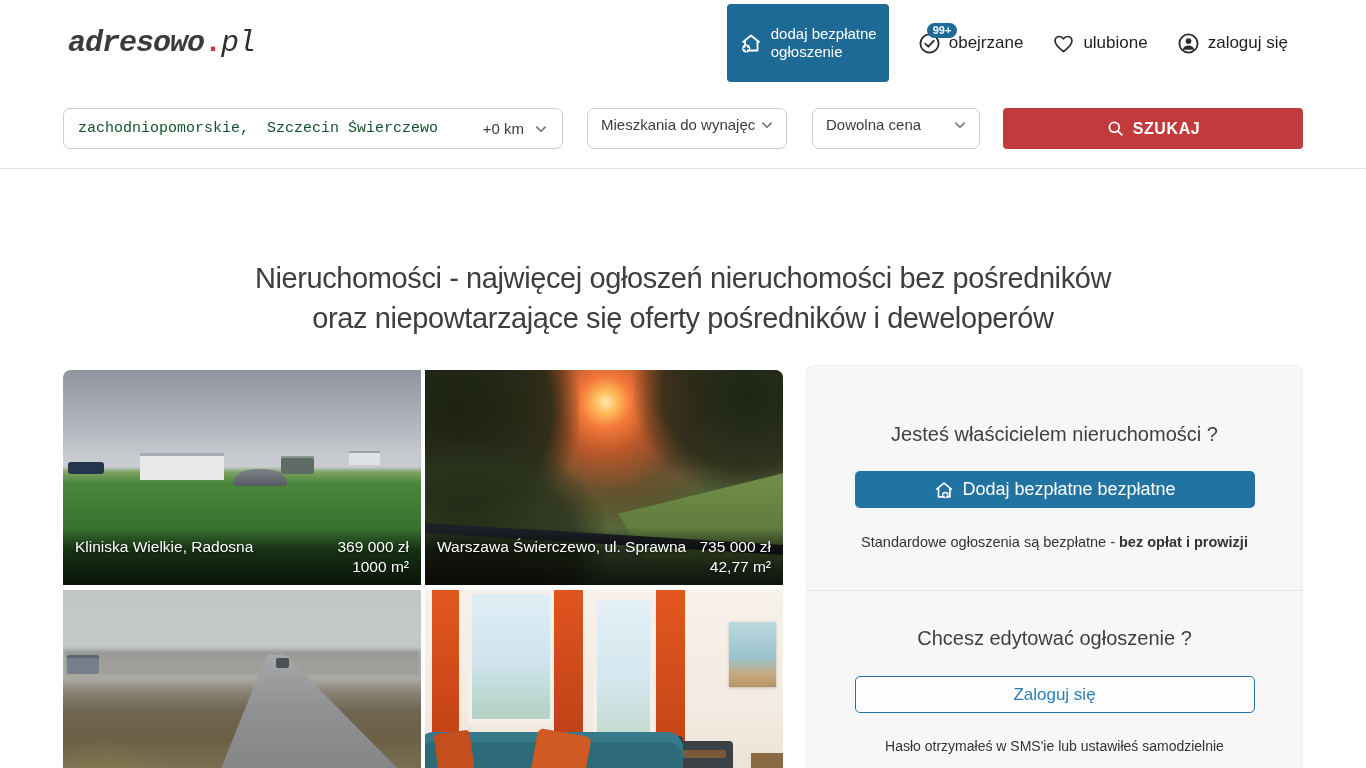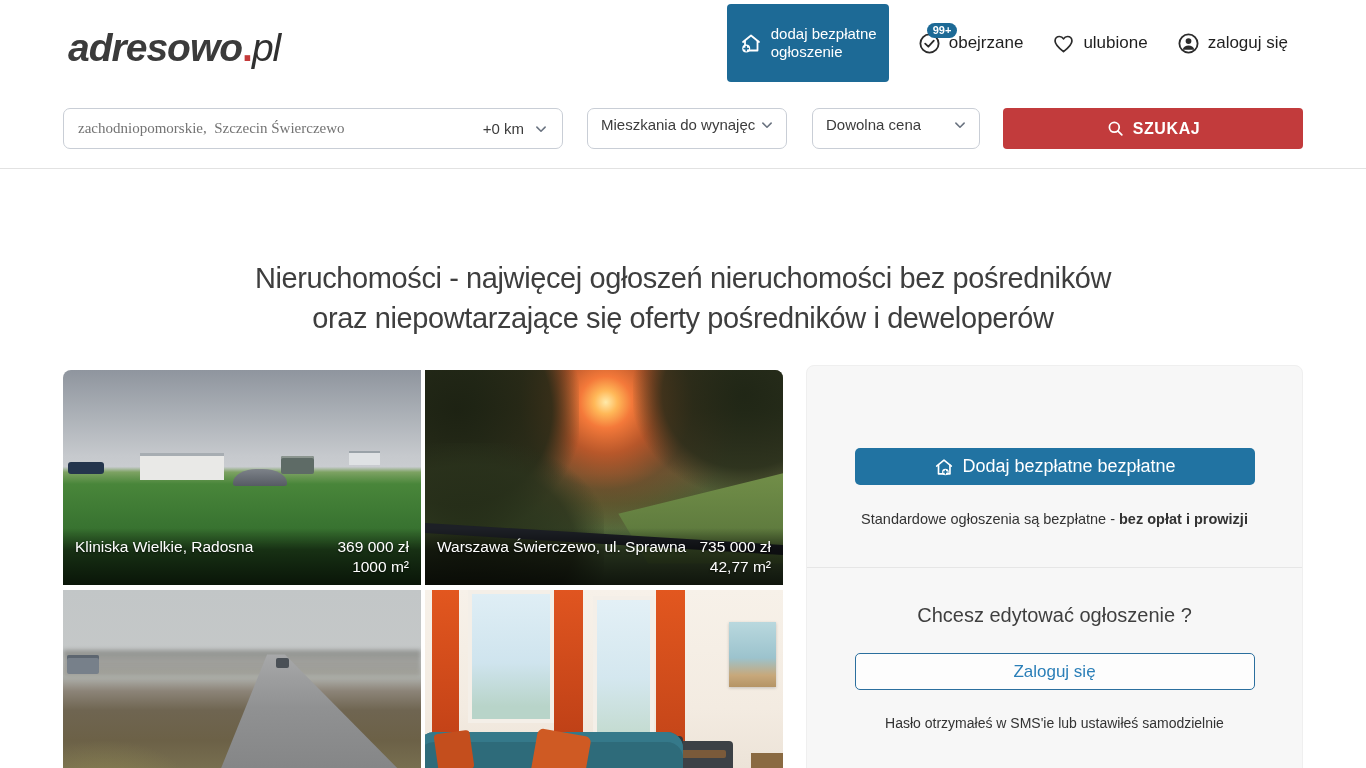--- a/index.html
+++ b/index.html
@@ -5,21 +5,21 @@
   * { margin:0; padding:0; box-sizing:border-box; }
   html,body { background:#fff; }
   .page {
     position:relative; width:1366px; height:768px; overflow:hidden;
     background:#fff; font-family:"Liberation Sans", sans-serif; color:#222;
   }
 
   
   .header { position:absolute; top:0; left:0; right:0; height:169px; background:#fff; border-bottom:1px solid #e2e2e2; }
   .header-row { position:absolute; top:0; left:0; right:0; height:86px; }
-  .logo { position:absolute; left:68px; top:26px; font-size:39px; cursor:pointer; letter-spacing:-1px; }
+  .logo { position:absolute; left:68px; top:26px; font-size:30px; cursor:pointer; letter-spacing:-1px;font-family:Liberation Mono, monospace; }
   .logo .l-main { font-weight:700; font-style:italic; color:#3b3b3b; }
   .logo .l-dot  { font-weight:700; color:#c43a3a; }
   .logo .l-tld  { font-style:italic; font-weight:400; color:#303030; }
 
   .header-nav { position:absolute; right:78px; top:0; height:86px; display:flex; align-items:center; gap:29px; }
   .add-btn {
     display:flex; align-items:center; gap:8px; background:#1d6a96; color:#fff;
     border:none; border-radius:4px; padding:21px 12px; font-size:15px; line-height:1.18;
     text-align:left; cursor:pointer; font-family:inherit;
   }
@@ -30,21 +30,21 @@
     font-size:11px; font-weight:700; padding:1px 6px 2px; border-radius:9px;
   }
 
   
   .search-row { position:absolute; left:63px; top:108px; display:flex; gap:0; align-items:center; }
   .loc-box {
     width:500px; height:41px; border:1px solid #c9ced6; border-radius:7px; background:#fff;
     display:flex; align-items:center; padding:0 12px 0 14px; margin-right:24px;
   }
   .loc-box input {
-    flex:1; border:none; outline:none; font-size:15px; color:#737373; font-family:Liberation Serif, serif; background:transparent;
+    flex:1; border:none; outline:none; font-size:15px; color:#14532d; font-family:Liberation Mono, monospace; background:transparent;
     white-space:pre;
   }
   .loc-radius { font-size:15px; color:#3c3c3c; margin-right:8px; white-space:nowrap; }
   .sel {
     height:41px; border:1px solid #c9ced6; border-radius:7px; background:#fff;
     display:flex; align-items:center; justify-content:space-between; padding:0 10px 8px 13px;
     font-size:15px; color:#3c3c3c; cursor:pointer;
   }
   .sel .sel-val { overflow:hidden; white-space:nowrap; }
   .sel-type  { width:200px; margin-right:25px; }
@@ -266,20 +266,21 @@
       <div class="shape" style="right:0;bottom:0;width:9%;height:24%;background:#8a6a42;"></div>
       <div class="shape" style="left:-2%;bottom:-10%;width:74%;height:44%;background:#2e6b7a;border-radius:16px 16px 0 0;box-shadow:inset 0 10px 0 #35798a;"></div>
       <div class="shape" style="left:3%;bottom:16%;width:10%;height:18%;background:#c44e1d;border-radius:4px;transform:rotate(-8deg);"></div>
       <div class="shape" style="left:30%;bottom:2%;width:15%;height:32%;background:#cf5a23;border-radius:6px;transform:rotate(10deg);"></div>
 
     </div>
   </div>
 
   <aside class="side-card">
     <div class="side-sec1">
+      <h2 class="side-h">Jesteś właścicielem nieruchomości ?</h2>
       <button class="side-add-btn">
         <span class="icon">
           <svg width="22" height="22" viewBox="0 0 24 24" fill="none">
             <path d="M4 11 L12 4.5 L20 11" stroke="#fff" stroke-width="1.8" stroke-linecap="round" stroke-linejoin="round"></path>
             <path d="M6 10 V19.5 H18.5 V10" stroke="#fff" stroke-width="1.8" stroke-linecap="round" stroke-linejoin="round"></path>
             <circle cx="13.5" cy="17.5" r="3.6" fill="#fff"></circle>
             <path d="M13.5 15.7 V19.3 M11.7 17.5 H15.3" stroke="#2173a2" stroke-width="1.5" stroke-linecap="round"></path>
           </svg>
         </span>
         <span>Dodaj bezpłatne bezpłatne</span>

